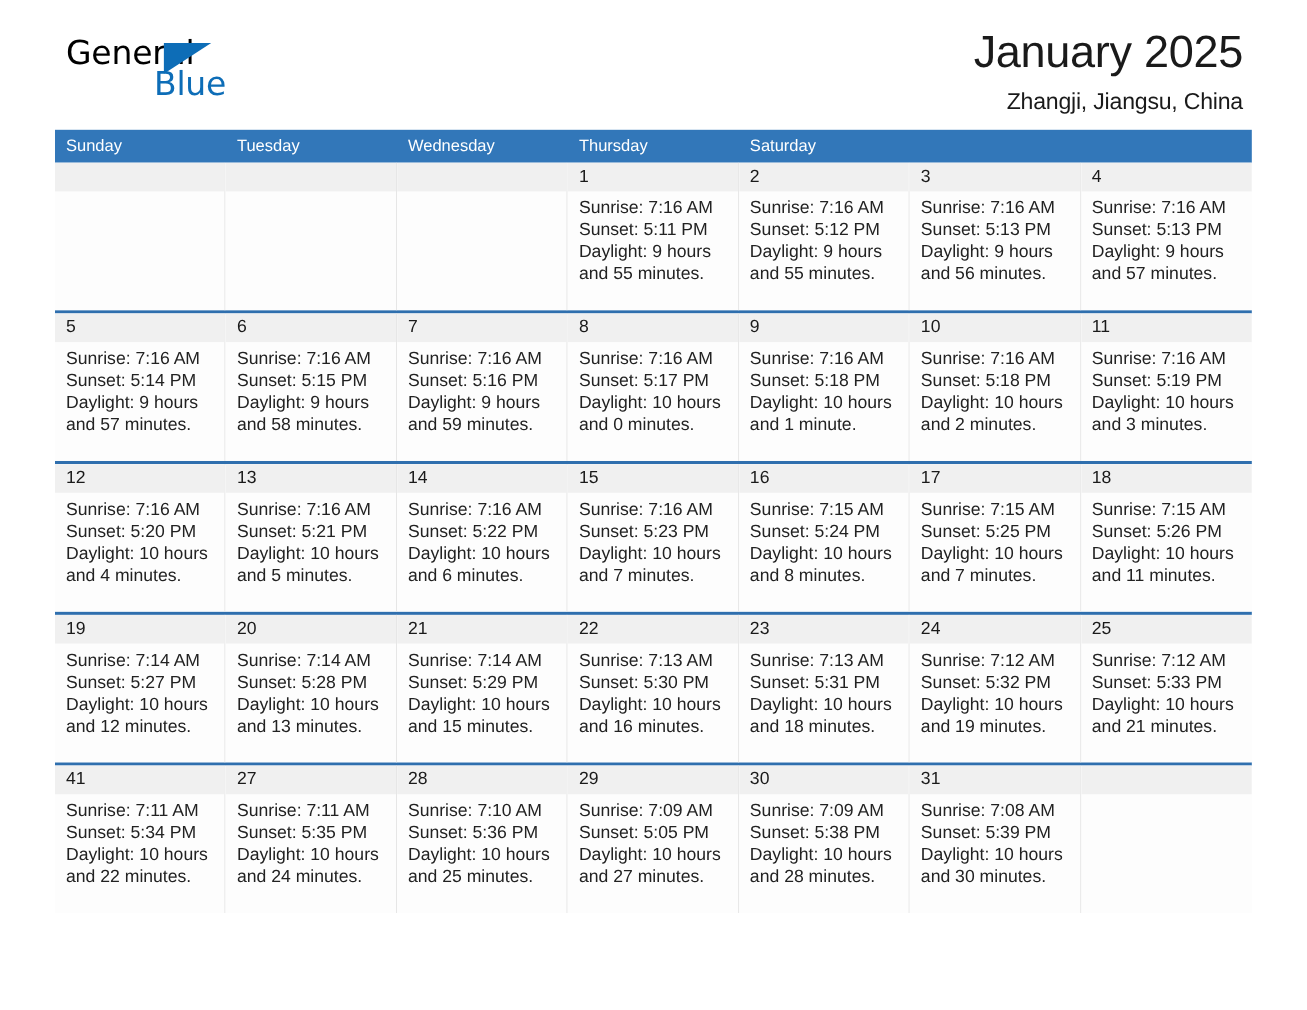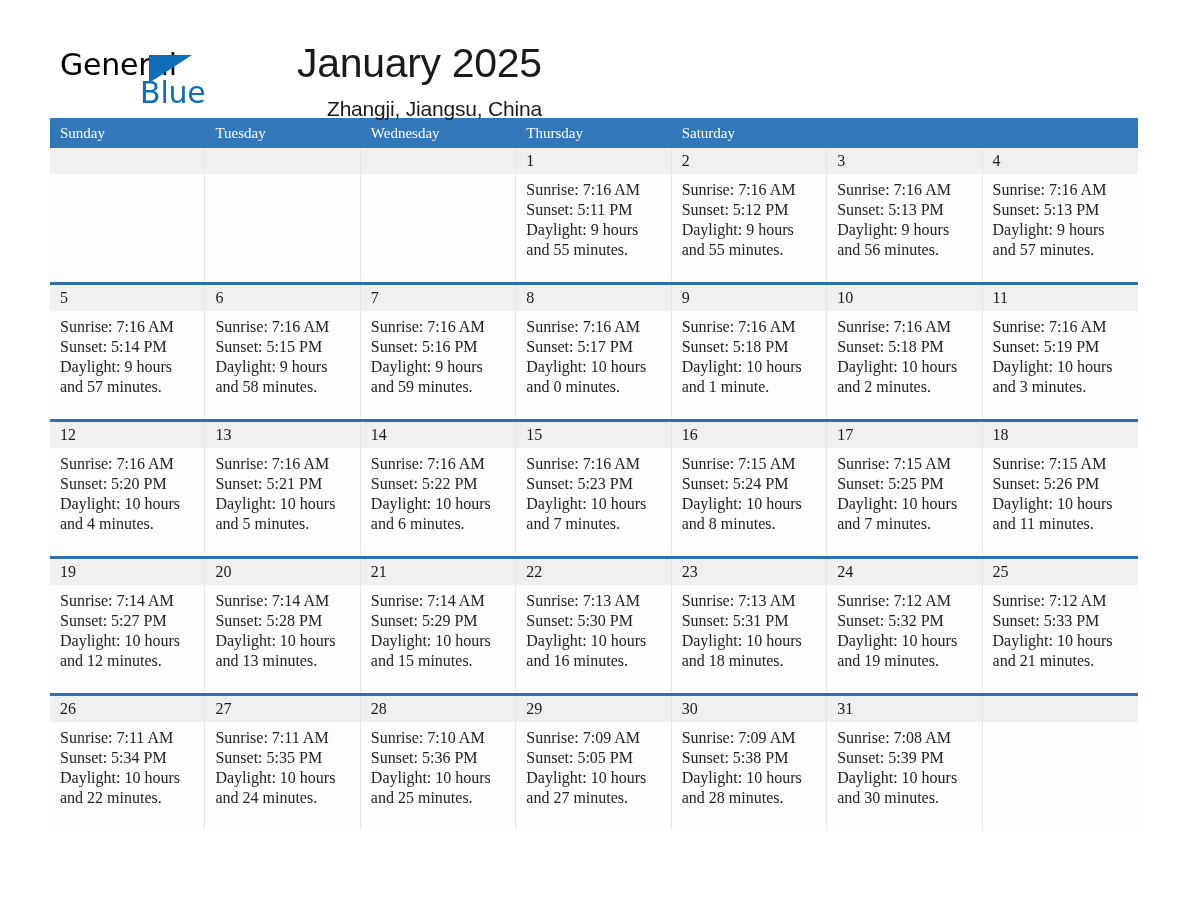--- a/index.html
+++ b/index.html
@@ -20,23 +20,23 @@
     width: 1188px;
     height: 918px;
     box-sizing: border-box;
     padding: 0 50px;
   }
 
   
   .topbar {
     display: flex;
     align-items: flex-start;
-    justify-content: flex-start;
+    justify-content: space-between;
     height: 110px;
-    padding-top: 42px;
+    padding-top: 26px;
     box-sizing: border-box;
   }
   .logo {
     position: relative;
     width: 200px;
     height: 70px;
     line-height: 1;
   }
   .logo-general {
     position: absolute;
@@ -82,21 +82,20 @@
     font-size: 21px;
     color: #1a1a1a;
     margin-top: 12px;
     letter-spacing: -0.2px;
   }
 
   
   .calendar {
     margin-top: 8px;
     width: 1088px;
-    font-family: Liberation Serif, serif;
   }
   .weekdays {
     display: grid;
     grid-template-columns: repeat(7, 1fr);
     background: #3277b9;
     height: 30px;
   }
   .weekday {
     color: #ffffff;
     font-size: 15px;
@@ -416,21 +415,21 @@
             <div class="dayinfo">
               <div>Sunrise: 7:12 AM</div>
               <div>Sunset: 5:33 PM</div>
               <div>Daylight: 10 hours</div>
               <div>and 21 minutes.</div>
             </div>
           </div>
         </div>
         <div class="week">
           <div class="daycell">
-            <div class="daynum-band"><span class="daynum">26</span></div>
+            <div class="daynum-band"><span class="daynum">41</span></div>
             <div class="dayinfo">
               <div>Sunrise: 7:11 AM</div>
               <div>Sunset: 5:34 PM</div>
               <div>Daylight: 10 hours</div>
               <div>and 22 minutes.</div>
             </div>
           </div>
           <div class="daycell">
             <div class="daynum-band"><span class="daynum">27</span></div>
             <div class="dayinfo">

